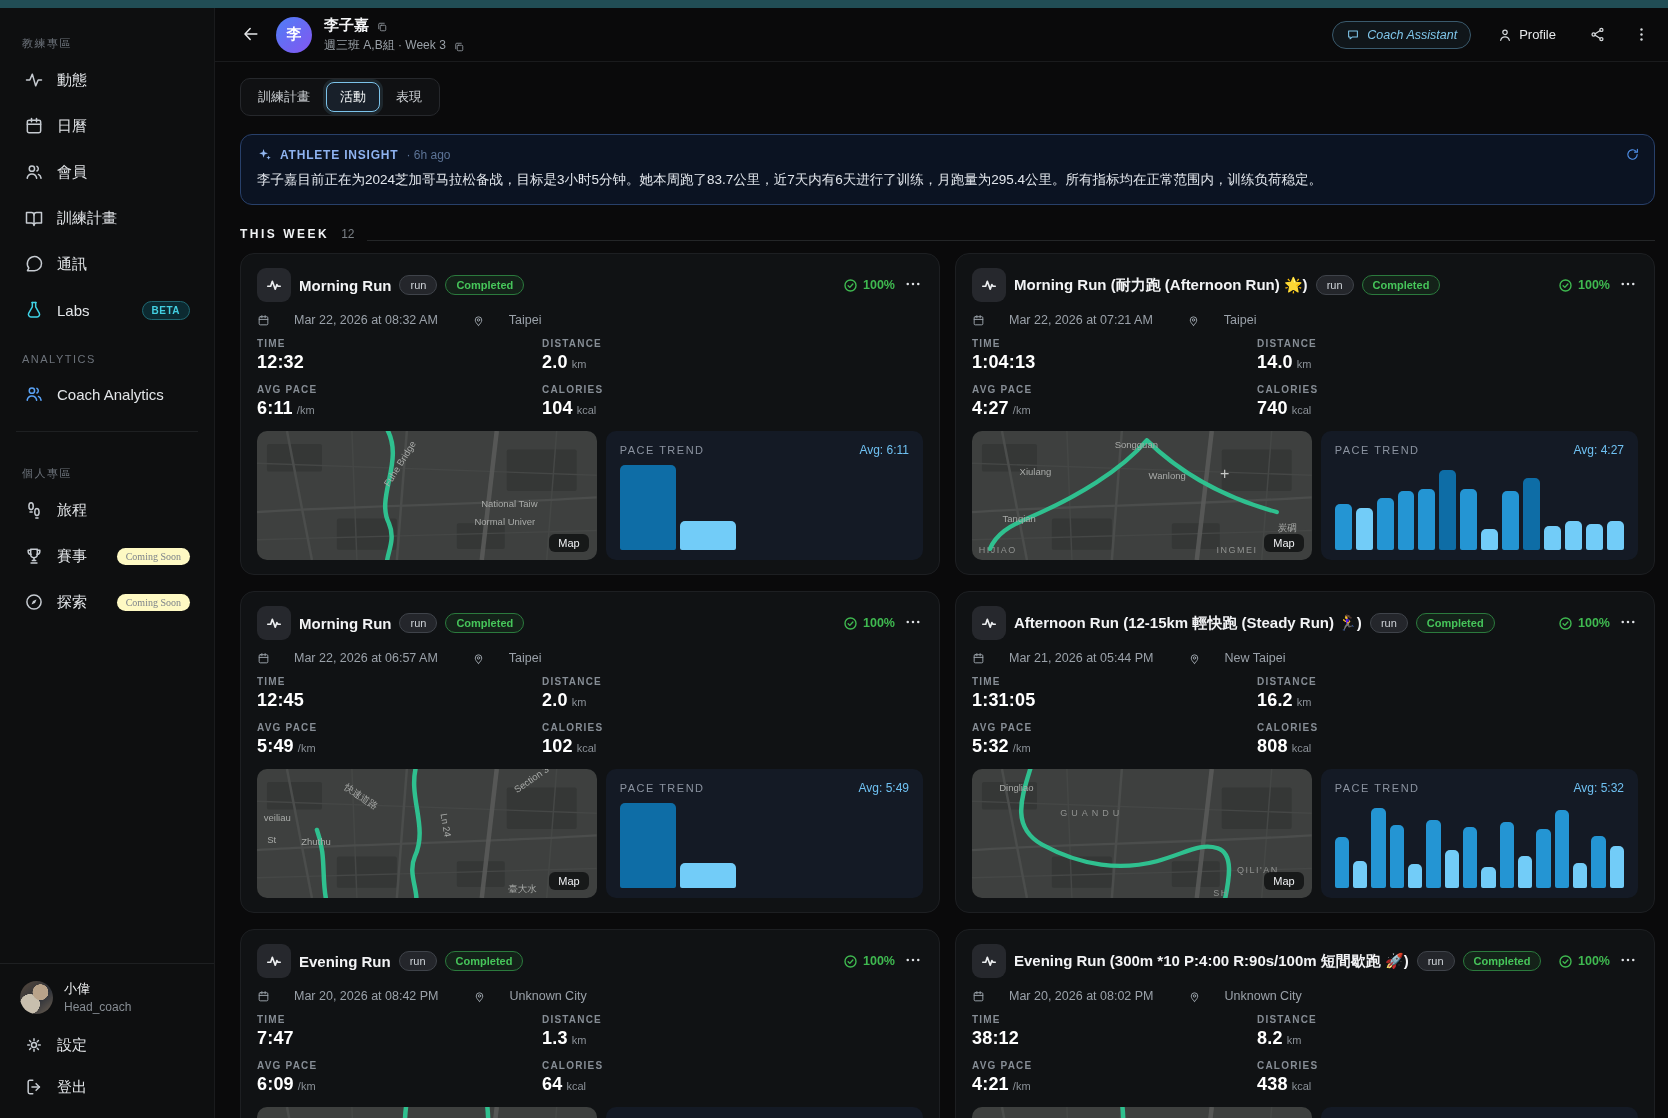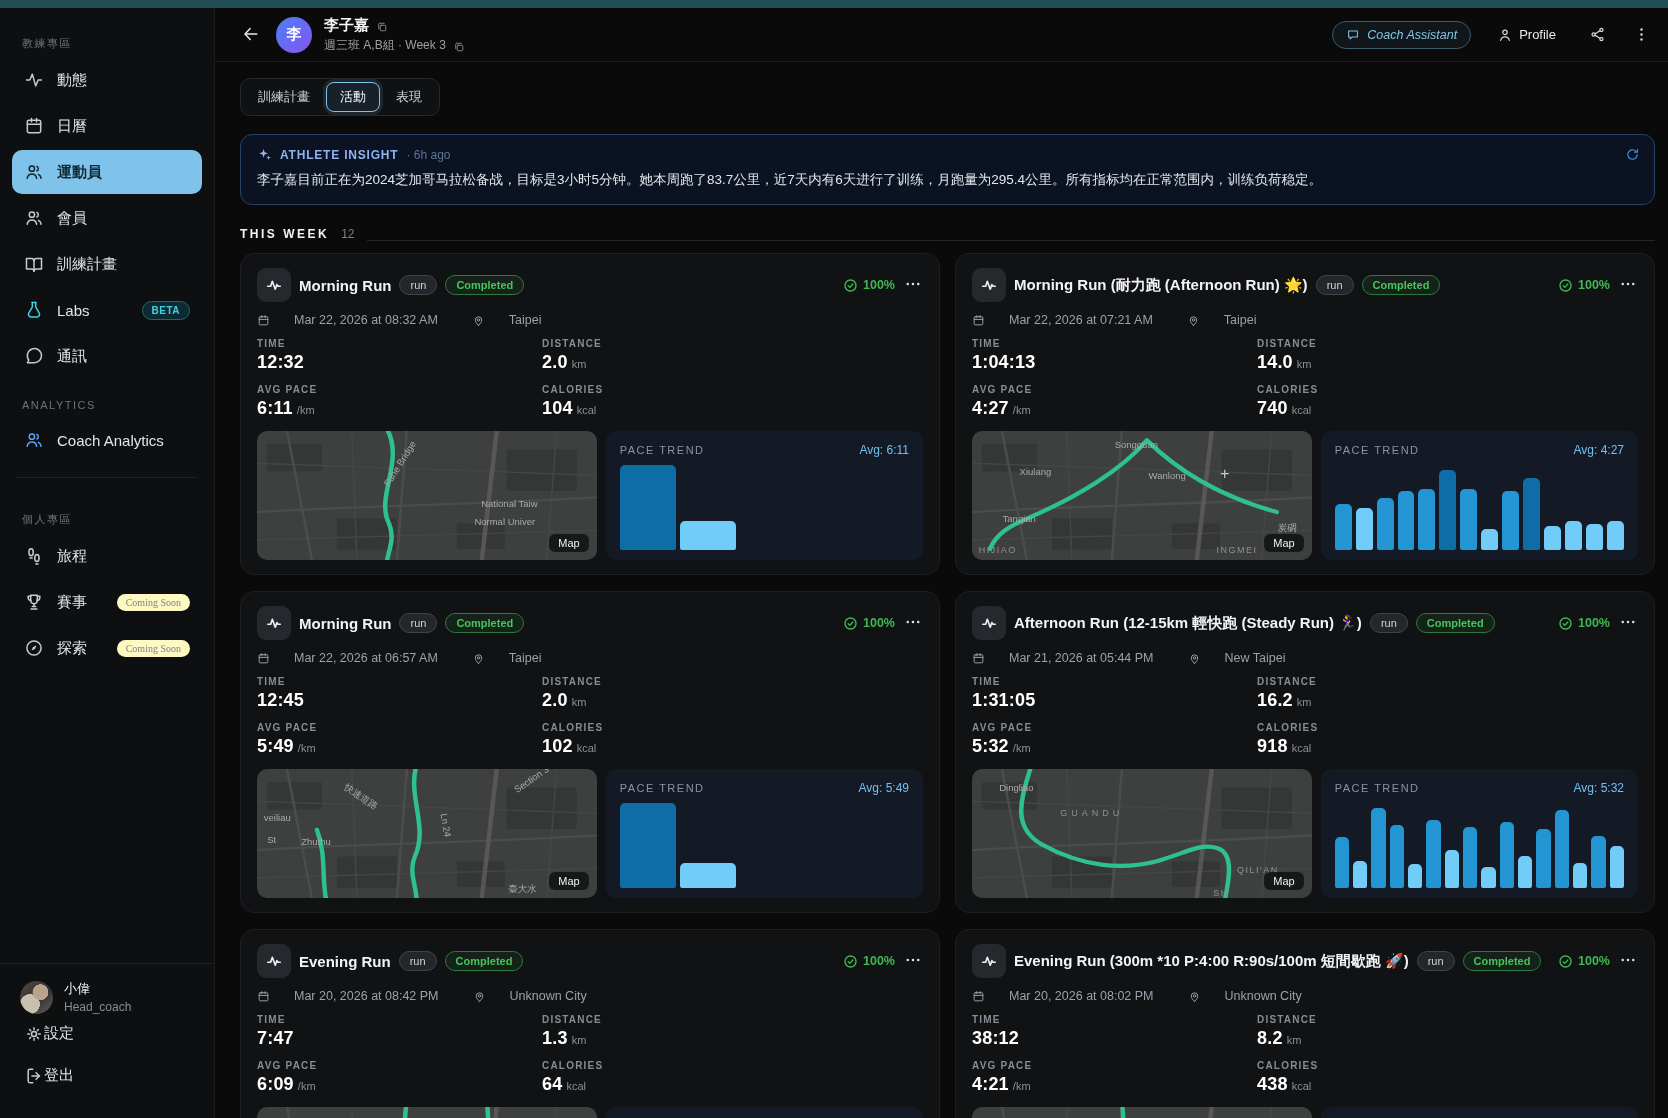--- a/index.html
+++ b/index.html
@@ -28,21 +28,21 @@
   .badge.soon { color:#7d838b; background:#fef9c3;font-family:Liberation Serif, serif; }
   .nav-hr { border:0; border-top:1px solid #1e2022; margin:14px 16px; }
   .side-bottom { border-top:1px solid #1e2022; padding:12px 12px 10px; }
   .user-row { display:flex; align-items:center; gap:11px; padding:4px 8px 10px; cursor:pointer; }
   .avatar-photo { width:33px; height:33px; border-radius:50%; flex:0 0 33px;
     background:radial-gradient(circle at 62% 34%,#b9a38a 0 26%,transparent 27%),
                radial-gradient(circle at 30% 70%,#c8bfae 0 30%,transparent 31%),
                linear-gradient(140deg,#57493c,#2c3038 55%,#6e6152); }
   .user-name { font-size:13px; color:#f0f2f4; }
   .user-role { font-size:12px; color:#878d94; margin-top:2px; }
-  .foot-item { display:flex; height:42px; padding:0 12px;
+  .foot-item { display:flex; align-items:center; gap:13px; height:42px; padding:0 12px;
                border-radius:10px; color:#e2e5e8; font-size:15px; cursor:pointer; background:none; border:0; width:100%; text-align:left; }
 
   
   .main { flex:1; display:flex; flex-direction:column; min-width:0; }
   .page-head { height:54px; display:flex; align-items:center; gap:10px;
                padding:0 18px 0 25px; border-bottom:1px solid #1a1b1d; }
   .back-btn { background:none; border:0; color:#e6e8ea; width:22px; height:22px; cursor:pointer; margin-right:4px; }
   .athlete-avatar { width:36px; height:36px; border-radius:50%; display:flex; align-items:center;
     justify-content:center; background:linear-gradient(135deg,#4e7ef7,#8456f0);
     color:#fff; font-size:15px; font-weight:700; }
@@ -148,59 +148,50 @@
   </div>
         <div class="nav-item">
     <span class="nav-icon hi"><svg viewBox="0 0 24 24" width="100%" height="100%" fill="none" stroke="currentColor" stroke-width="1.8" stroke-linecap="round" stroke-linejoin="round">
               <rect x="4" y="5" width="16" height="15" rx="2"></rect>
               <line x1="4" y1="10" x2="20" y2="10"></line>
               <line x1="9" y1="3" x2="9" y2="7"></line>
               <line x1="15" y1="3" x2="15" y2="7"></line>
             </svg></span>
     <span class="nav-label">日曆</span>
   </div>
-        <div class="nav-item active">
-    <span class="nav-icon hi"><svg viewBox="0 0 24 24" width="100%" height="100%" fill="none" stroke="currentColor" stroke-width="1.8" stroke-linecap="round" stroke-linejoin="round">
-              <circle cx="9.5" cy="8" r="3.2"></circle>
-              <path d="M3.8 19.5c.6-3.2 2.8-5 5.7-5 2.9 0 5.1 1.8 5.7 5"></path>
-              <path d="M15.5 5.2a3.2 3.2 0 0 1 0 5.6"></path>
-              <path d="M17.3 14.9c1.7.7 2.8 2.3 3.2 4.6"></path>
-            </svg></span>
-    <span class="nav-label">運動員</span>
-  </div>
         <div class="nav-item">
     <span class="nav-icon hi"><svg viewBox="0 0 24 24" width="100%" height="100%" fill="none" stroke="currentColor" stroke-width="1.8" stroke-linecap="round" stroke-linejoin="round">
               <circle cx="9.5" cy="8" r="3.2"></circle>
               <path d="M3.8 19.5c.6-3.2 2.8-5 5.7-5 2.9 0 5.1 1.8 5.7 5"></path>
               <path d="M15.5 5.2a3.2 3.2 0 0 1 0 5.6"></path>
               <path d="M17.3 14.9c1.7.7 2.8 2.3 3.2 4.6"></path>
             </svg></span>
     <span class="nav-label">會員</span>
   </div>
         <div class="nav-item">
     <span class="nav-icon hi"><svg viewBox="0 0 24 24" width="100%" height="100%" fill="none" stroke="currentColor" stroke-width="1.8" stroke-linecap="round" stroke-linejoin="round">
               <path d="M3 5.5h6a3 3 0 0 1 3 3 3 3 0 0 1 3-3h6V18h-6a3 3 0 0 0-3 3 3 3 0 0 0-3-3H3z"></path>
               <line x1="12" y1="8.5" x2="12" y2="20"></line>
             </svg></span>
     <span class="nav-label">訓練計畫</span>
   </div>
         <div class="nav-item">
+    <span class="nav-icon hi"><svg viewBox="0 0 24 24" width="100%" height="100%" fill="none" stroke="currentColor" stroke-width="1.8" stroke-linecap="round" stroke-linejoin="round">
+              <path d="M21 11.5a8.5 8.5 0 0 1-8.5 8.5H4.2l1.6-3.2A8.5 8.5 0 1 1 21 11.5z"></path>
+            </svg></span>
+    <span class="nav-label">通訊</span>
+  </div>
+        <div class="nav-item">
     <span class="nav-icon hi" style="color: rgb(63, 210, 230);"><svg viewBox="0 0 24 24" width="100%" height="100%" fill="none" stroke="currentColor" stroke-width="1.8" stroke-linecap="round" stroke-linejoin="round">
               <path d="M9.5 3h5"></path>
               <path d="M10 3v5.2l-4.3 7.6a3 3 0 0 0 2.6 4.5h7.4a3 3 0 0 0 2.6-4.5L14 8.2V3"></path>
             </svg></span>
     <span class="nav-label">Labs</span>
   <span class="badge beta">BETA</span>
         </div>
-        <div class="nav-item">
-    <span class="nav-icon hi"><svg viewBox="0 0 24 24" width="100%" height="100%" fill="none" stroke="currentColor" stroke-width="1.8" stroke-linecap="round" stroke-linejoin="round">
-              <path d="M21 11.5a8.5 8.5 0 0 1-8.5 8.5H4.2l1.6-3.2A8.5 8.5 0 1 1 21 11.5z"></path>
-            </svg></span>
-    <span class="nav-label">通訊</span>
-  </div>
         <div class="nav-sec-label">ANALYTICS</div>
         <div class="nav-item">
     <span class="nav-icon hi" style="color: rgb(90, 162, 245);"><svg viewBox="0 0 24 24" width="100%" height="100%" fill="none" stroke="currentColor" stroke-width="1.8" stroke-linecap="round" stroke-linejoin="round">
               <circle cx="9.5" cy="8" r="3.2"></circle>
               <path d="M3.8 19.5c.6-3.2 2.8-5 5.7-5 2.9 0 5.1 1.8 5.7 5"></path>
               <path d="M15.5 5.2a3.2 3.2 0 0 1 0 5.6"></path>
               <path d="M17.3 14.9c1.7.7 2.8 2.3 3.2 4.6"></path>
             </svg></span>
     <span class="nav-label">Coach Analytics</span>
   </div>
@@ -698,21 +689,21 @@
       <div class="stat">
                 <label>DISTANCE</label>
                 <div class="sv-row"><strong class="b-dist">16.2</strong><em>km</em></div>
               </div>
       <div class="stat">
                 <label>AVG PACE</label>
                 <div class="sv-row"><strong class="b-pace">5:32</strong><em>/km</em></div>
               </div>
       <div class="stat">
                 <label>CALORIES</label>
-                <div class="sv-row"><strong class="b-cal">918</strong><em>kcal</em></div>
+                <div class="sv-row"><strong class="b-cal">808</strong><em>kcal</em></div>
               </div>
     </div>
     <div class="media">
       <div class="map">
         <svg class="map-svg" viewBox="0 0 340 140" preserveAspectRatio="none">
           <g fill="#353736" stroke="none">
             <rect x="10" y="14" width="55" height="30" rx="2"></rect>
                     <rect x="250" y="20" width="70" height="45" rx="2"></rect>
             <rect x="80" y="95" width="60" height="34" rx="2"></rect>
                     <rect x="200" y="100" width="48" height="28" rx="2"></rect>

